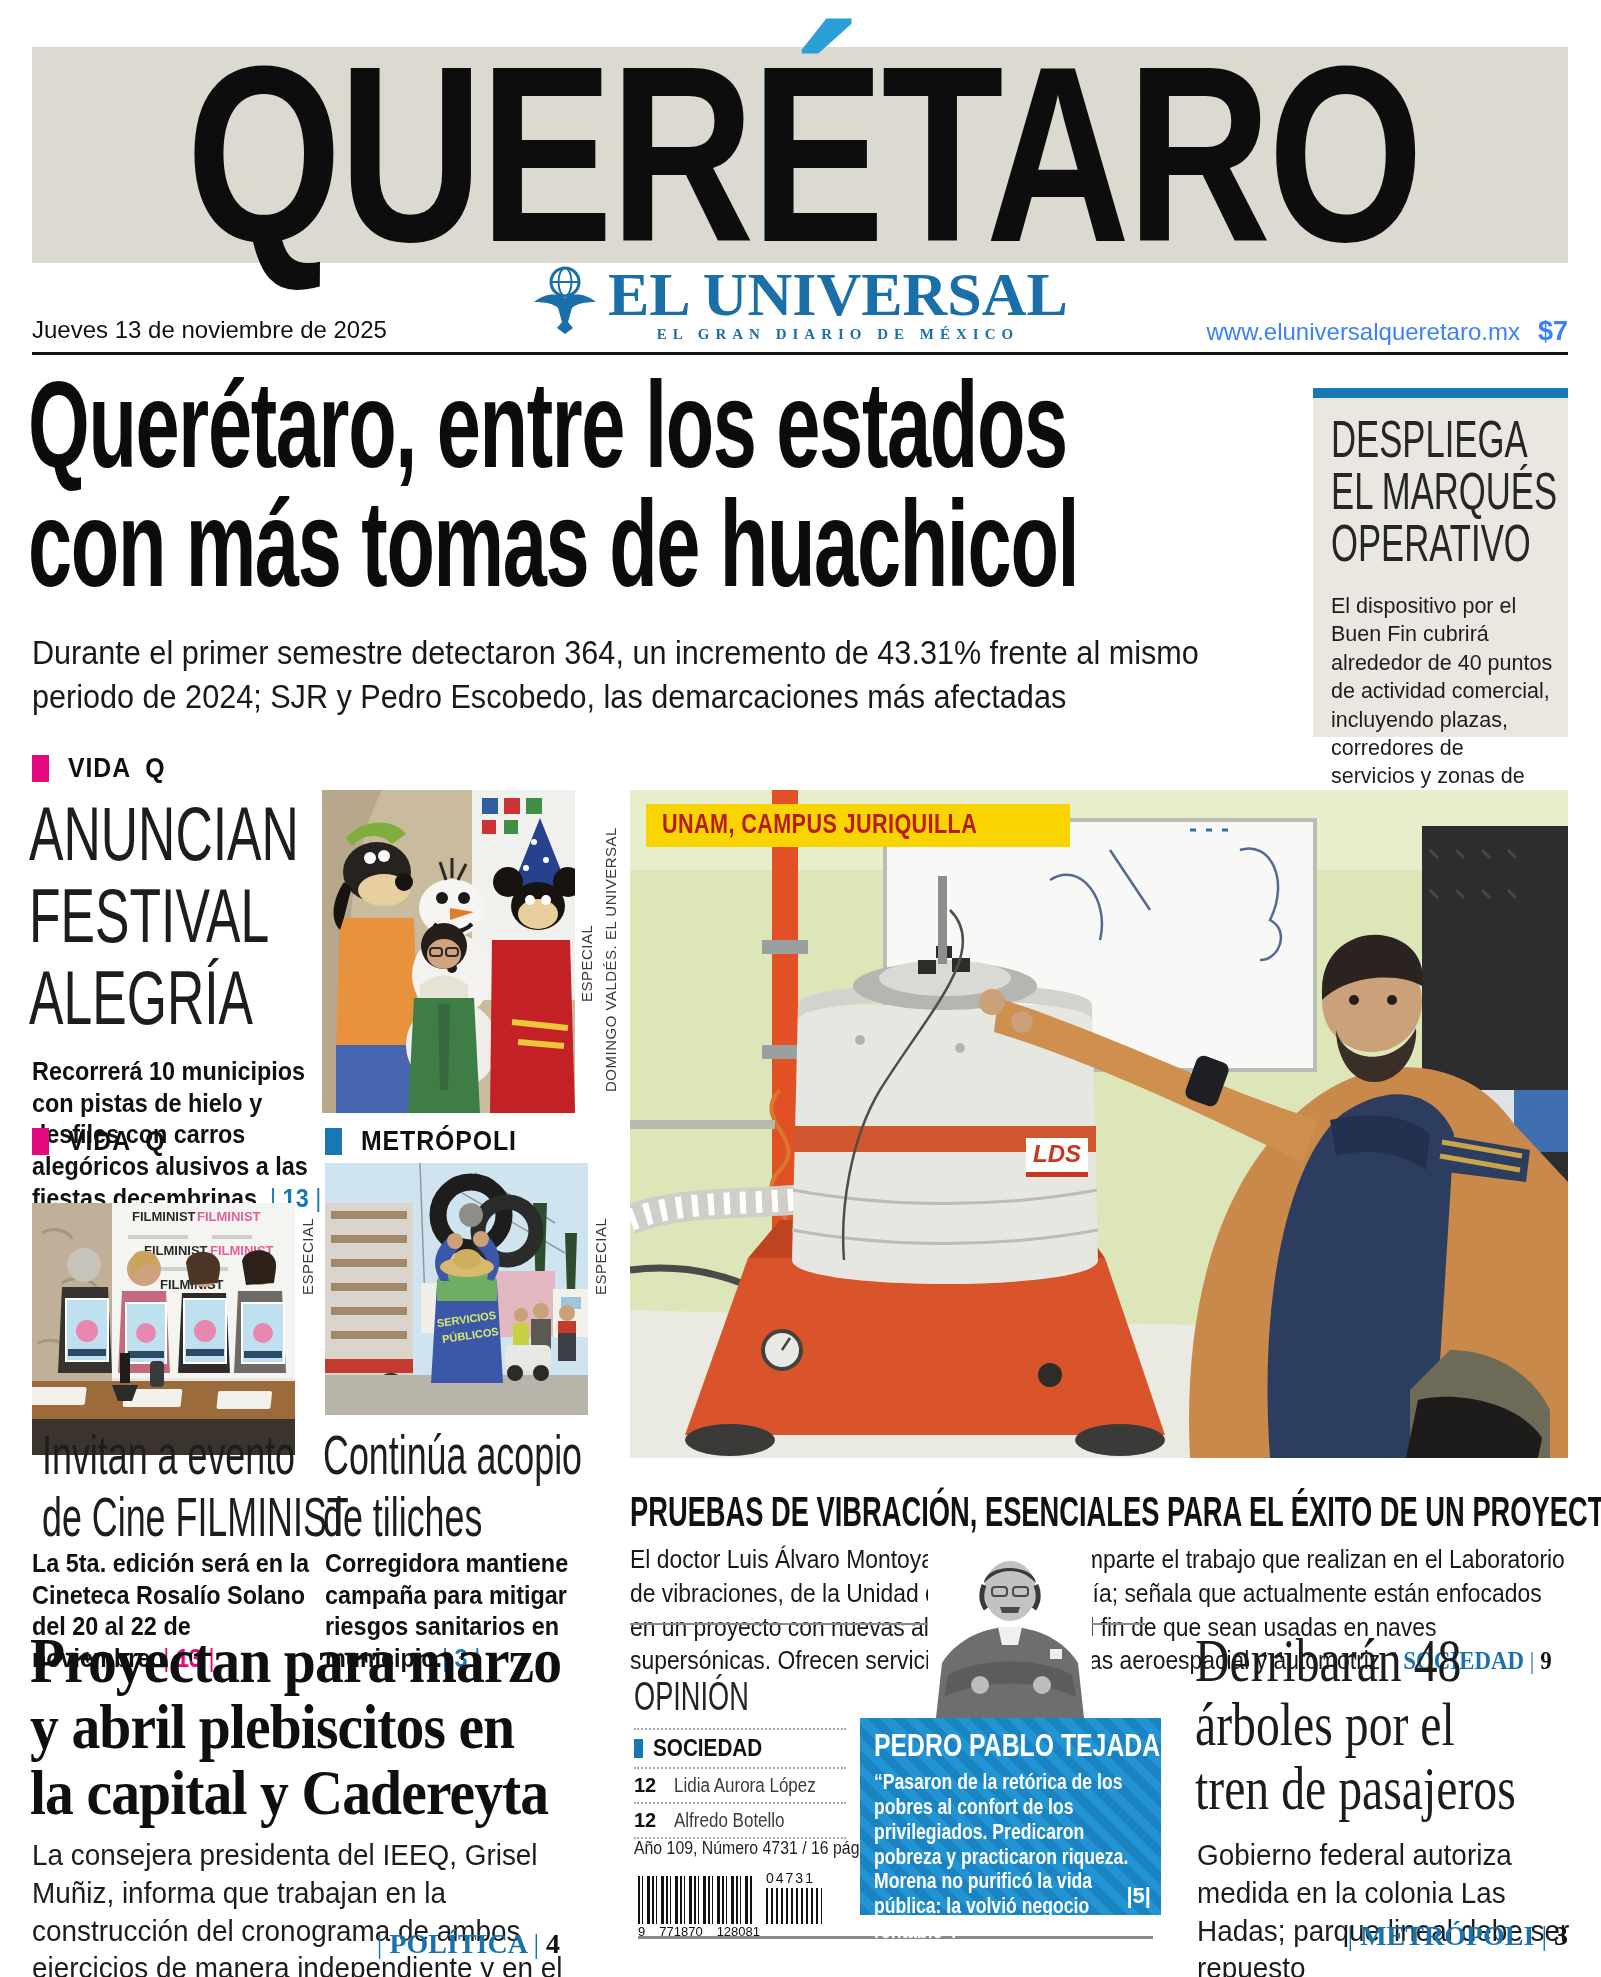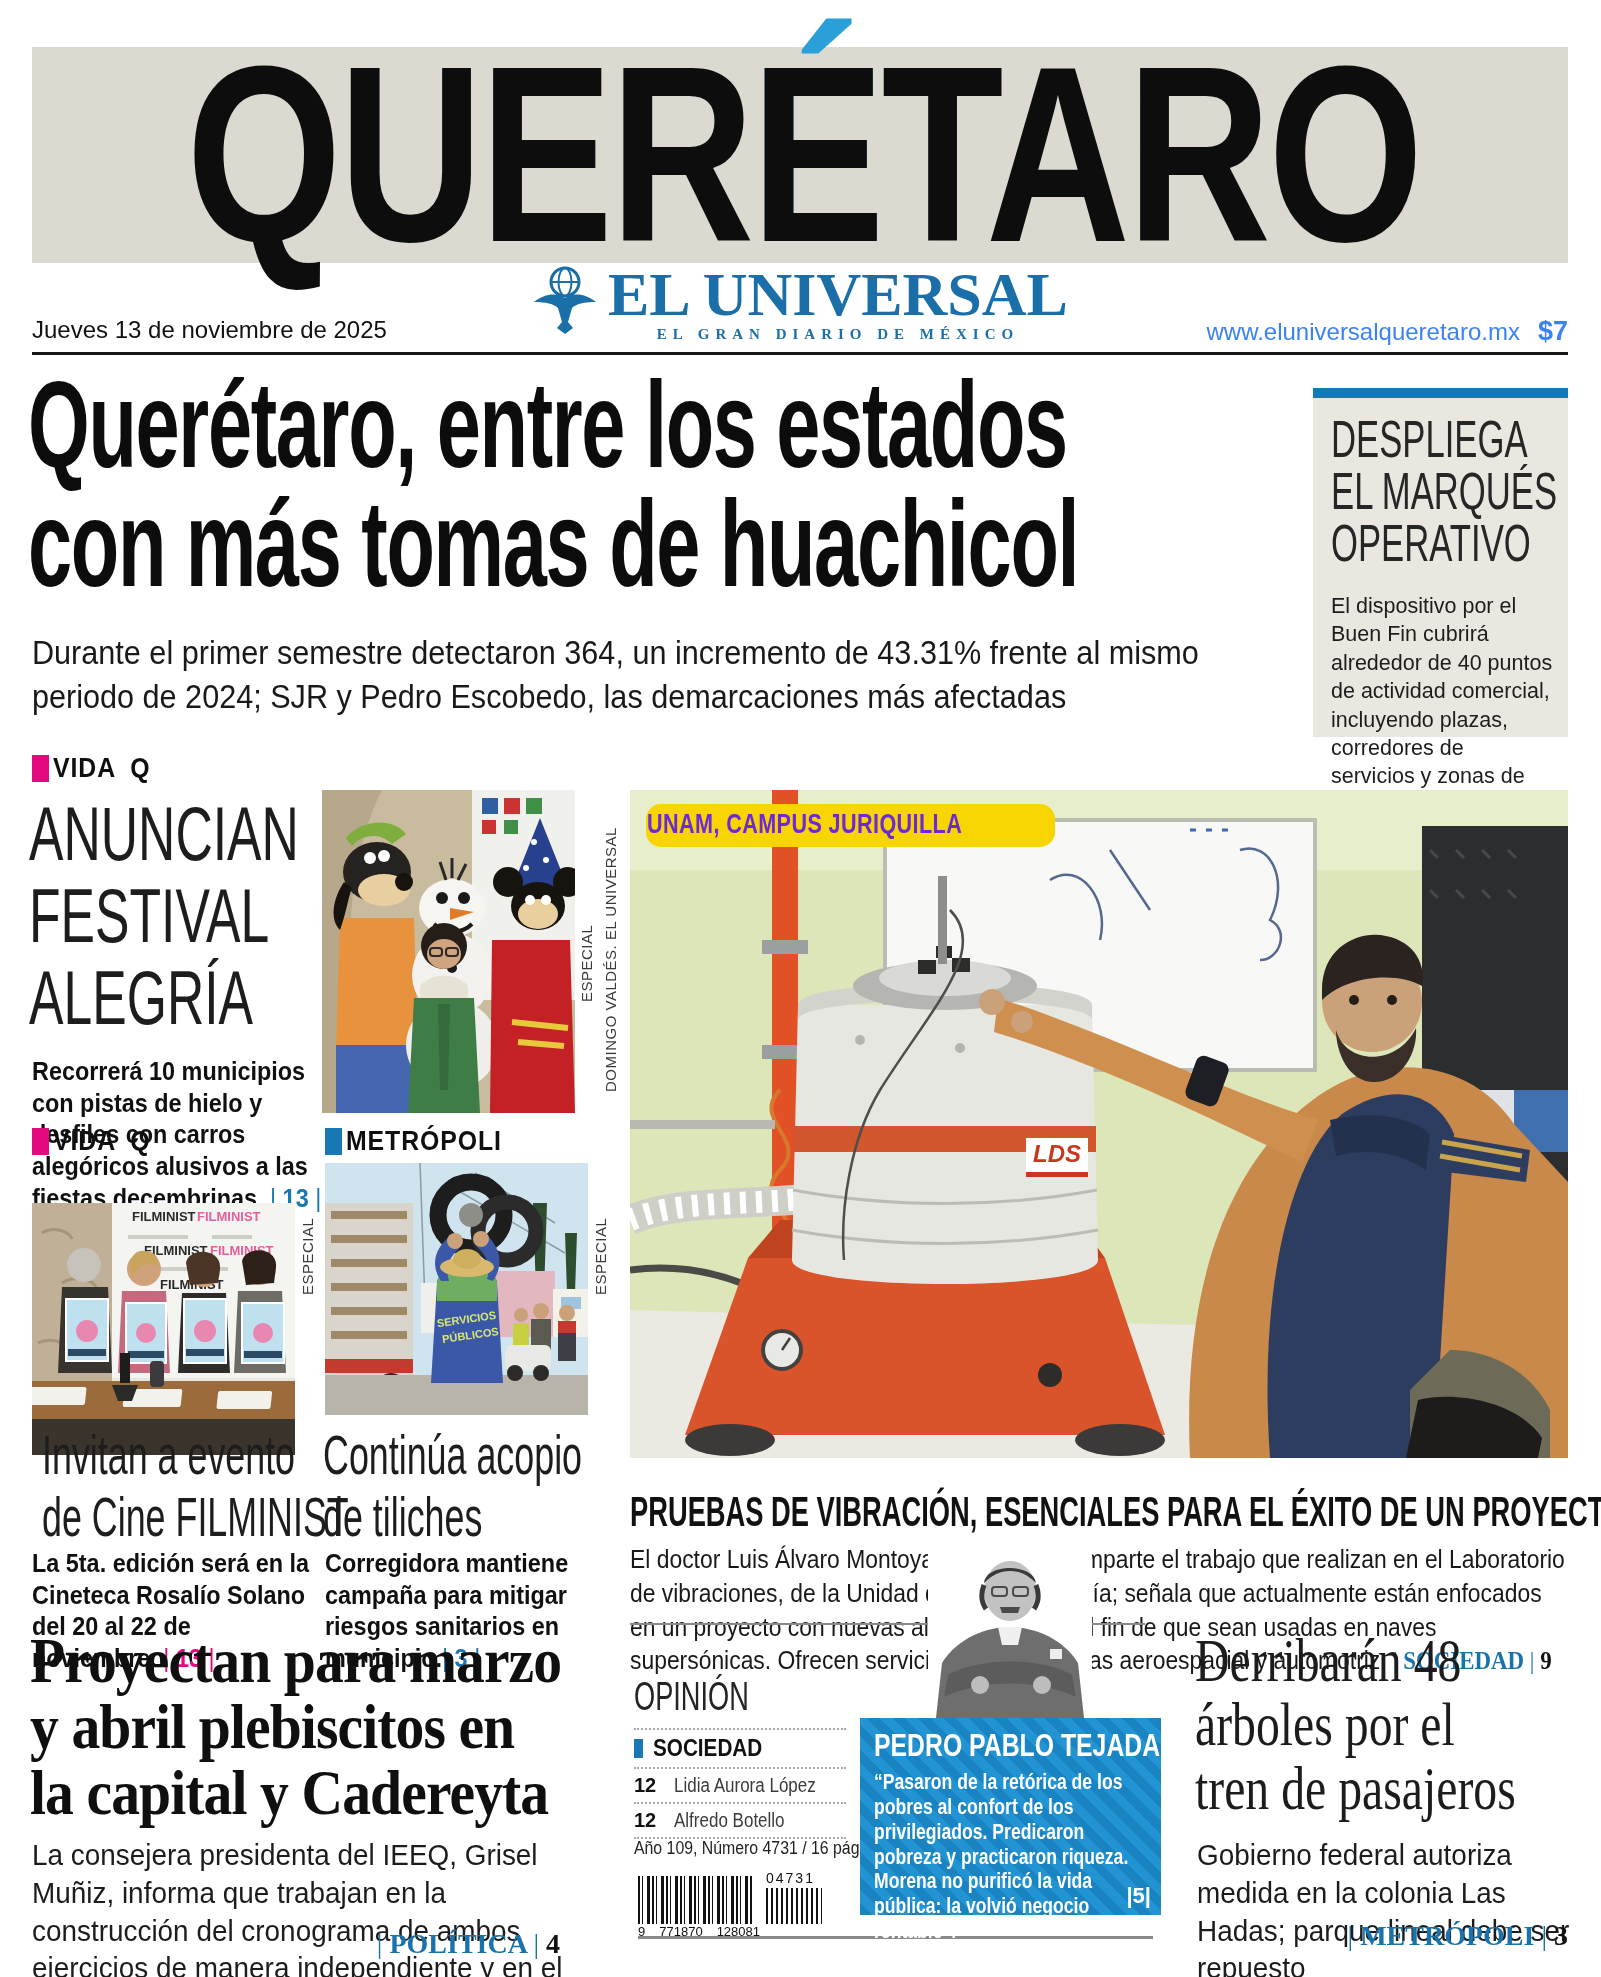--- a/index.html
+++ b/index.html
@@ -39,39 +39,39 @@
   .opbox-bar{position:absolute;left:0;top:0;width:100%;height:10px;background:#1878b4;}
   .opbox-title{position:absolute;left:18px;top:26px;}
   .opbox-title .ln{font-size:51px;line-height:52px;font-weight:400;color:#262626;
                    transform:scaleX(0.68);transform-origin:0 0;white-space:nowrap;}
   .opbox-body{position:absolute;left:18px;top:204px;width:222px;font-size:21.5px;line-height:1.32;color:#1d1d1d;}
   .itag{font-weight:700;}
   .itag .pipe{font-weight:400;}
   .blue-t{color:#1878b4;}
   .pink-t{color:#e5097f;}
   
-  .kicker{display:flex;align-items:center;gap:4px;}
+  .kicker{display:flex;align-items:center;gap:19px;}
   .ksq{width:17px;height:27px;}
   .ksq.pink{background:#e5097f;}
   .ksq.blue{background:#1878b4;}
   .klabel{font-weight:800;font-size:27px;letter-spacing:1px;word-spacing:8px;color:#0f0f0f;
           transform:scaleX(0.92);transform-origin:0 0;white-space:nowrap;}
   
   .fest-h{left:29px;top:793px;}
   .fest-h .ln{font-size:76px;line-height:82px;font-weight:400;color:#1d1d1d;
               transform:scaleX(0.68);transform-origin:0 0;white-space:nowrap;}
   .bold-body{font-weight:700;font-size:26px;line-height:1.22;color:#101010;
              transform:scaleX(0.9);transform-origin:0 0;}
   .fest-b{left:32px;top:1056px;width:322px;}
   
   .photo{overflow:hidden;}
   .photo svg{display:block;}
   .vcredit{writing-mode:vertical-rl;transform:rotate(180deg);font-size:15px;letter-spacing:0.5px;
            color:#3a3a3a;white-space:nowrap;}
-  .ylabel{position:absolute;left:16px;top:14px;background:#f8d500;color:#6d28d9;padding:5px 14px 7px 1px;border-radius:15px;}
+  .ylabel{position:absolute;left:16px;top:14px;background:#f8d500;color:#b91c1c;padding:5px 14px 7px 16px;}
   .ylabel span{display:inline-block;font-weight:700;font-size:27px;transform:scaleX(0.8);
                transform-origin:0 50%;white-space:nowrap;letter-spacing:0.5px;}
   
   .cap-t{left:630px;top:1488px;}
   .cap-t span{font-weight:800;font-size:42px;color:#111;transform:scaleX(0.65);
               transform-origin:0 0;white-space:nowrap;display:inline-block;letter-spacing:0px;}
   .cap-b{left:630px;top:1543px;width:1066px;font-size:26px;line-height:1.3;color:#181818;
          transform:scaleX(0.88);transform-origin:0 0;}
   .cap-b .stag{font-size:26px;}
   

